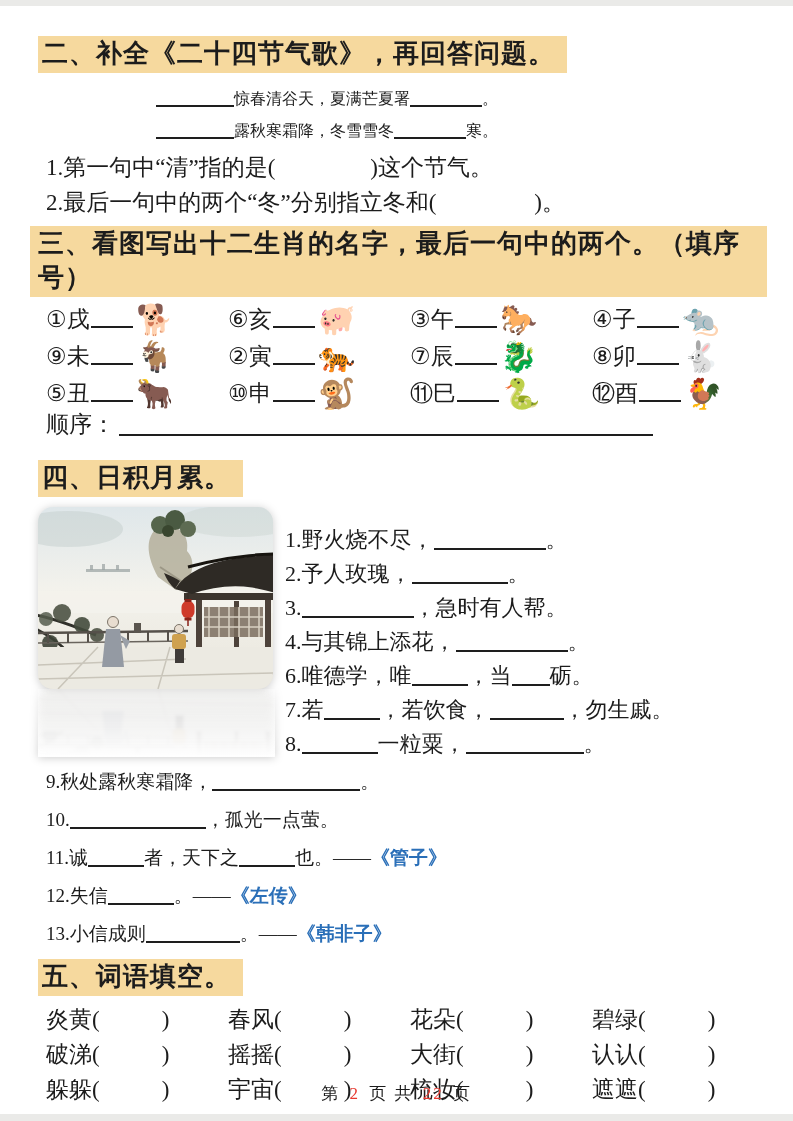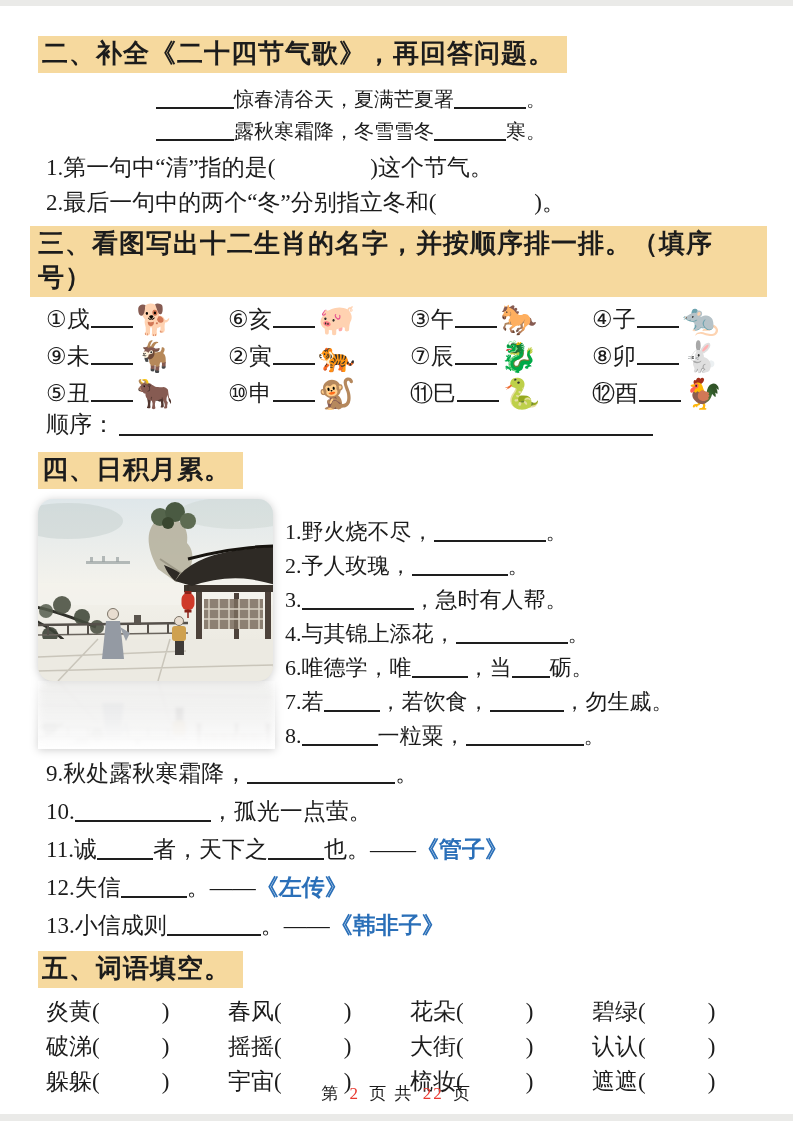--- a/index.html
+++ b/index.html
@@ -22,40 +22,40 @@
 
   
   .txt{white-space:pre;}
   .blank{display:inline-block;height:2px;background:#1e1e1e;vertical-align:-3px;}
   .gap{display:inline-block;}
   .cite{color:var(--blue);font-weight:bold;}
   .rednum{color:var(--red);padding:0 3px;}
 
   
   .poem-wrap{margin:10px 0 2px 118px;}
-  .poem-line{font-size:20px;line-height:32px;}
+  .poem-line{font-size:16px;line-height:32px;}
   .q-wrap{margin:3px 0 0 8px;}
   .q-line{font-size:23px;line-height:35px;}
 
   
   .zodiac-grid{display:grid;grid-template-columns:repeat(4,182px);margin:4px 0 0 8px;}
   .z-cell{display:flex;align-items:center;height:37px;font-size:23px;}
   .z-blank{display:inline-block;width:42px;height:2px;background:#1e1e1e;margin:14px 4px 0 1px;}
   .z-glyph{font-size:30px;line-height:30px;}
   .order-row{display:flex;align-items:flex-end;margin:2px 0 0 8px;height:26px;font-size:23px;}
   .order-line{flex:1;border-bottom:2px solid #1e1e1e;margin:0 2px 4px 4px;}
 
   
   .s4-flex{display:flex;margin-top:6px;align-items:flex-end;}
   .painting-box{width:237px;flex:0 0 237px;padding-top:4px;}
   .painting-box svg{filter:drop-shadow(0 1px 4px rgba(0,0,0,0.20));}
   .s4-right{flex:1;padding-left:10px;}
   .s4-line{font-size:22px;line-height:34px;white-space:nowrap;}
   .s4-full{margin:2px 0 0 8px;}
-  .s4-line-full{font-size:23px;line-height:38px;white-space:nowrap;}
+  .s4-line-full{font-size:19px;line-height:38px;white-space:nowrap;}
 
   
   .word-grid{display:grid;grid-template-columns:repeat(4,182px);margin:6px 0 0 8px;}
   .w-cell{font-size:23px;line-height:35px;white-space:nowrap;}
   .w-gap{display:inline-block;width:62px;}
 
   
   .footer{position:absolute;left:0;top:1082px;width:793px;text-align:center;font-size:17px;letter-spacing:2px;}
 </style>
 </head>
@@ -72,21 +72,21 @@
         <div class="poem-line"><span class="blank" style="width: 78px;"></span><span class="txt">惊春清谷天，夏满芒夏署</span><span class="blank" style="width: 72px;"></span><span class="txt">。</span></div>
         <div class="poem-line"><span class="blank" style="width: 78px;"></span><span class="txt">露秋寒霜降，冬雪雪冬</span><span class="blank" style="width: 72px;"></span><span class="txt">寒。</span></div>
       </div>
     <div class="q-wrap" id="questions">
         <div class="q-line"><span class="txt">1.第一句中“清”指的是(</span><span class="gap" style="width: 95px;"></span><span class="txt">)这个节气。</span></div>
         <div class="q-line"><span class="txt">2.最后一句中的两个“冬”分别指立冬和(</span><span class="gap" style="width: 98px;"></span><span class="txt">)。</span></div>
       </div>
   </div>
 
   <div style="margin-top:6px;">
-    <div class="sec-title wide">三、看图写出十二生肖的名字，并按顺序排一排。（填序号）</div>
+    <div class="sec-title wide">三、看图写出十二生肖的名字，最后一句中的两个。（填序号）</div>
     <div class="zodiac-grid" id="zodiac-grid">
         <div class="z-cell">
           <span>①</span>
           <span>戌</span>
           <span class="z-blank"></span>
           <span class="z-glyph">🐕</span>
         </div>
         <div class="z-cell">
           <span>⑥</span>
           <span>亥</span>
@@ -153,21 +153,21 @@
           <span class="z-blank"></span>
           <span class="z-glyph">🐓</span>
         </div>
       </div>
     <div class="order-row">
       <span>顺序：</span>
       <span class="order-line"></span>
     </div>
   </div>
 
-  <div style="margin-top:12px;">
+  <div style="margin-top:20px;">
     <div class="sec-title">四、日积月累。</div>
     <div class="s4-flex">
       <div class="painting-box">
         <svg width="237" height="250" viewBox="0 0 237 250" xmlns="http://www.w3.org/2000/svg">
           <defs>
             <linearGradient id="mist" x1="0" y1="0" x2="0" y2="1">
               <stop offset="0" stop-color="#dfe7ea"></stop>
               <stop offset="0.45" stop-color="#f3f2ec"></stop>
               <stop offset="1" stop-color="#e9e6dc"></stop>
             </linearGradient>

